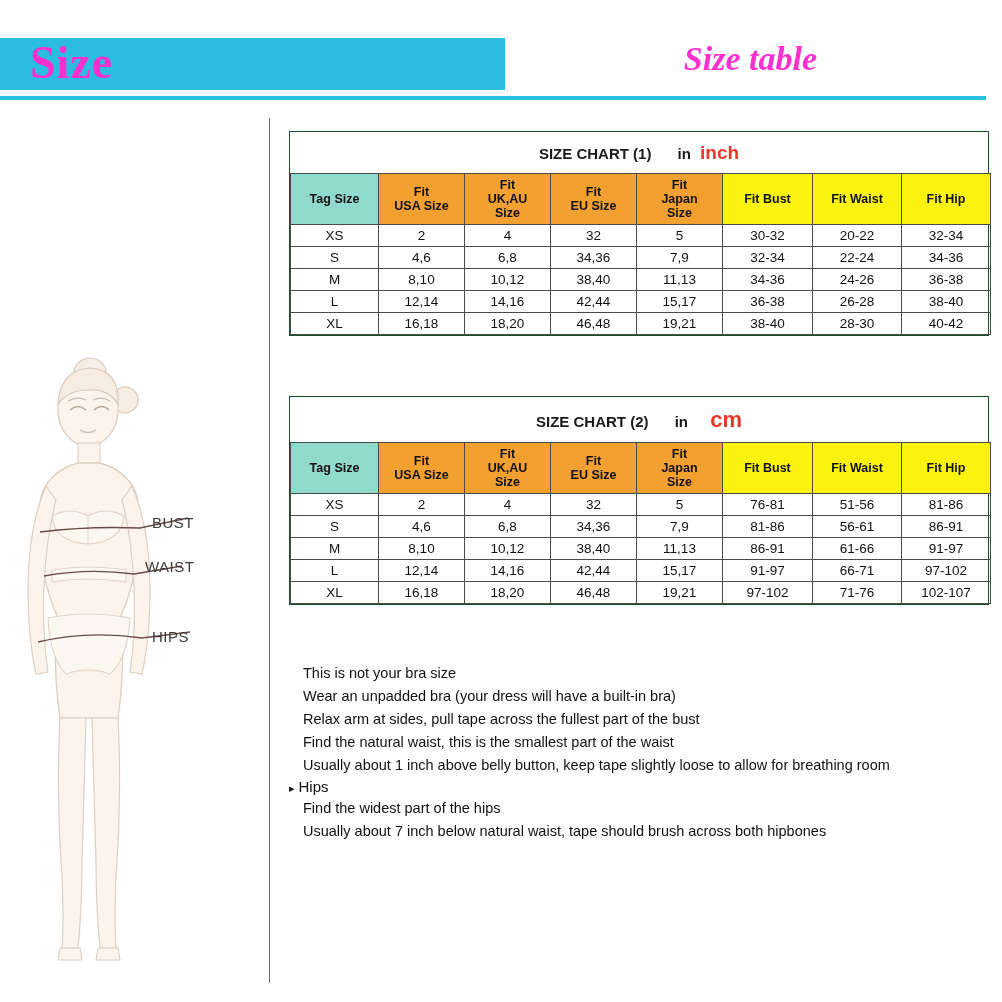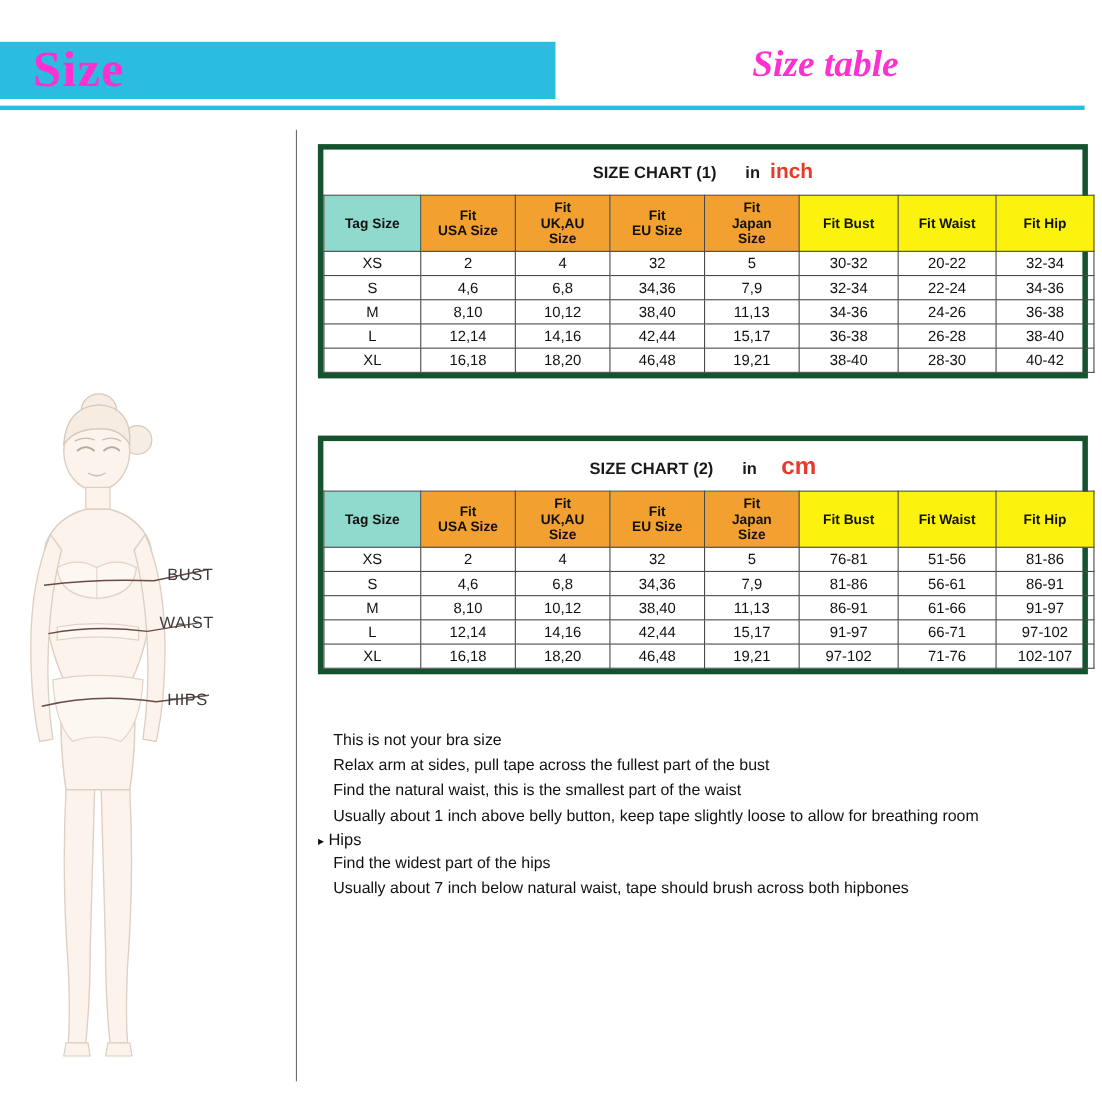--- a/index.html
+++ b/index.html
@@ -65,21 +65,21 @@
     font-weight:bold;
     font-size:12.5px;
     line-height:14px;
     padding:4px 1px;
     height:auto;
   }
   .c-teal{background:#8fd9cd;margin-left:40px;}
   .c-orange{background:#f2a030;}
   .c-yellow{background:#fbf30d;}
 
-  .outer-box{border:5px solid #14532d;box-sizing:border-box;background:#fff;}
+  .outer-box{border:1px solid #14532d;box-sizing:border-box;background:#fff;}
 
   
   .howto{position:absolute;left:289px;top:660px;width:700px;}
   .howto h4{margin:0 0 8px 0;font-size:15px;font-weight:normal;color:#111;}
   .howto .bullet{font-size:15px;color:#111;margin:3px 0 1px 0;}
   .howto .bullet .tri{font-size:11px;color:#111;margin-right:4px;}
   .howto .line{font-size:14.5px;color:#111;margin:3px 0 3px 14px;line-height:20px;}
 </style>
 </head>
 <body>
@@ -303,20 +303,21 @@
           <td>71-76</td>
           <td>102-107</td>
         </tr>
       </tbody>
     </table>
   </div>
 
   <div class="howto">
 
     <div class="line">This is not your bra size</div>
+    <div class="line">Wear an unpadded bra (your dress will have a built-in bra)</div>
     <div class="line">Relax arm at sides, pull tape across the fullest part of the bust</div>
 
     <div class="line">Find the natural waist, this is the smallest part of the waist</div>
     <div class="line">Usually about 1 inch above belly button, keep tape slightly loose to allow for breathing room</div>
 
     <div class="bullet">
       <span class="tri">▸</span><span>Hips</span>
     </div>
     <div class="line">Find the widest part of the hips</div>
     <div class="line">Usually about 7 inch below natural waist, tape should brush across both hipbones</div>

